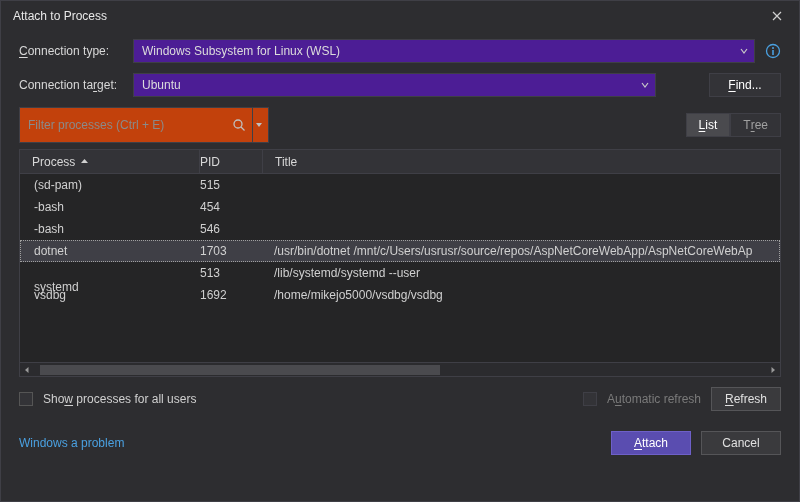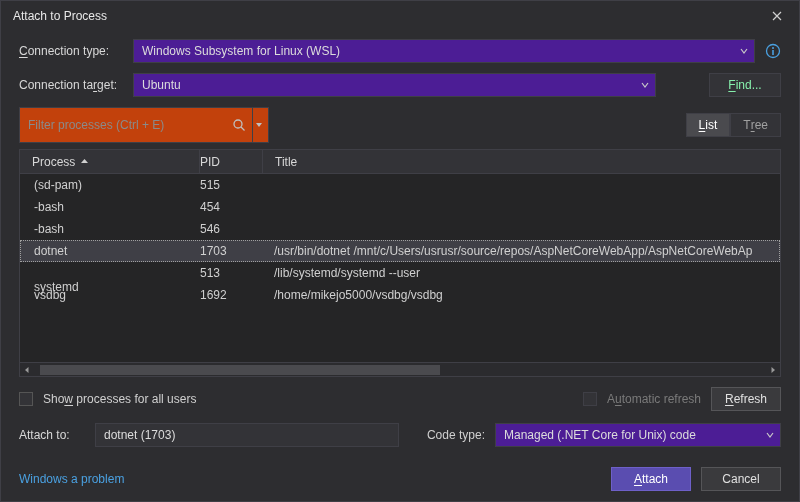--- a/index.html
+++ b/index.html
@@ -46,21 +46,21 @@
   .info-icon { width: 16px; height: 16px; color: #4aa0e0; display:flex; align-items:center; justify-content:center; }
   .btn {
     height: 24px;
     background: #3a3a3d;
     border: 1px solid #555558;
     color: #e0e0e0;
     padding: 0 14px;
     display: flex; align-items: center; justify-content: center;
     cursor: pointer;
   }
-  .btn.disabled { color: #86efac; background: #333337; border-color: #3f3f46; cursor: default; margin-left: 43px; }
+  .btn.disabled { color: #ffffff; background: #333337; border-color: #3f3f46; cursor: default; margin-left: 43px; }
   .btn.primary { background: #5a4db0; border-color: #6e60c8; color: #fff; }
   .filter-row { display: flex; align-items: center; margin-bottom: 6px; gap: 8px; }
   .filter-box {
     width: 250px; height: 36px; background: #c2410c; border: 1px solid #3f3f46;
     display: flex; align-items: center; padding: 0 4px 0 8px;
   }
   .filter-box input {
     flex: 1; background: transparent; border: none; outline: none; color: #d0d0d0; font-size: 12px;
   }
   .filter-box input::placeholder { color: #8a8a8a; }
@@ -264,31 +264,20 @@
     <span>Sho<span class="underline">w</span> processes for all users</span>
     <div class="spacer"></div>
     <span class="checkbox disabled"></span>
     <span class="chk-label disabled">A<span class="underline">u</span>tomatic refresh</span>
     <div class="btn" style="width:70px;">
         <span class="underline">R</span>
         <span>efresh</span>
       </div>
   </div>
 
-  <div class="attach-row">
-    <span class="label" style="width:66px;">Attach to:</span>
-    <input class="text-input" style="width: 304px;" value="dotnet (1703)">
-    <span style="width:70px; text-align:right; margin-left:6px;">Code type:</span>
-    <div class="dropdown" style="flex:1;">
-      <span>Managed (.NET Core for Unix) code</span>
-      <span class="chev"><svg viewBox="0 0 8 8">
-            <path d="M1 2 L4 6 L7 2" stroke="#c8c8c8" stroke-width="1.2" fill="none"></path>
-          </svg></span>
-    </div>
-  </div>
 
   <div class="footer">
     <span class="link">Windows a problem</span>
     <div class="spacer"></div>
     <div class="btn primary">
         <span class="underline">A</span>
         <span>ttach</span>
       </div>
     <div class="btn">Cancel</div>
   </div>

